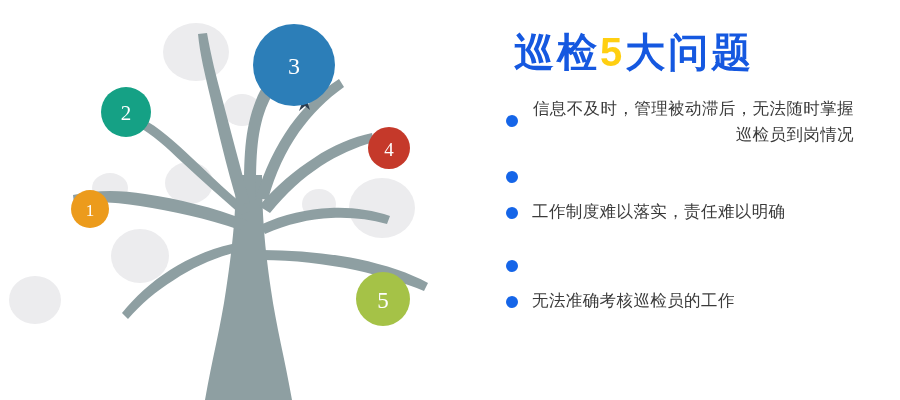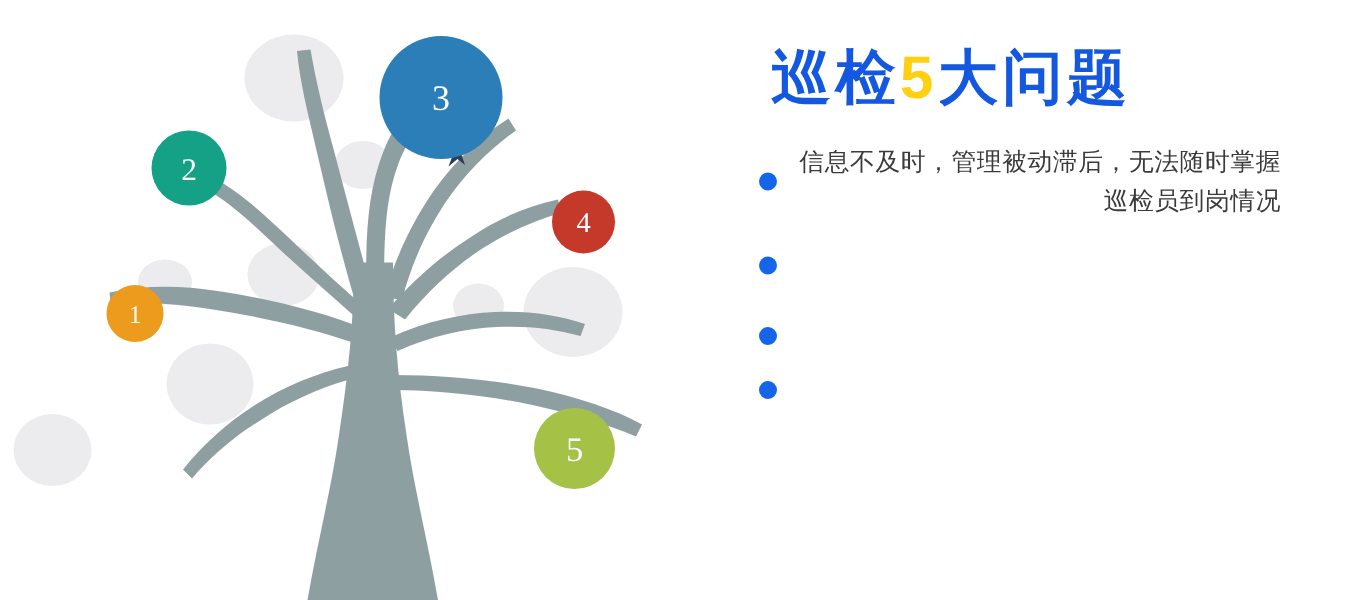--- a/index.html
+++ b/index.html
@@ -163,22 +163,27 @@
     <div class="title"><span>巡检</span><span class="accent">5</span><span>大问题</span></div>
 
     <ul class="bullet-list">
       <li class="bullet-item two-line">
         <span class="bullet-dot"></span>
         <span class="bullet-text">信息不及时，管理被动滞后，无法随时掌握巡检员到岗情况</span>
       </li>
       <li class="bullet-item">
         <span class="bullet-dot"></span>
       </li>
+      <li class="bullet-item">
+        <span class="bullet-dot"></span>
+        <span class="bullet-text">工作制度难以落实，责任难以明确</span>
+      </li>
       <li class="bullet-item two-line">
         <span class="bullet-dot"></span>
       </li>
       <li class="bullet-item">
         <span class="bullet-dot"></span>
+        <span class="bullet-text">无法准确考核巡检员的工作</span>
       </li>
     </ul>
 
   </div>
 </div>
 
 </body></html>

